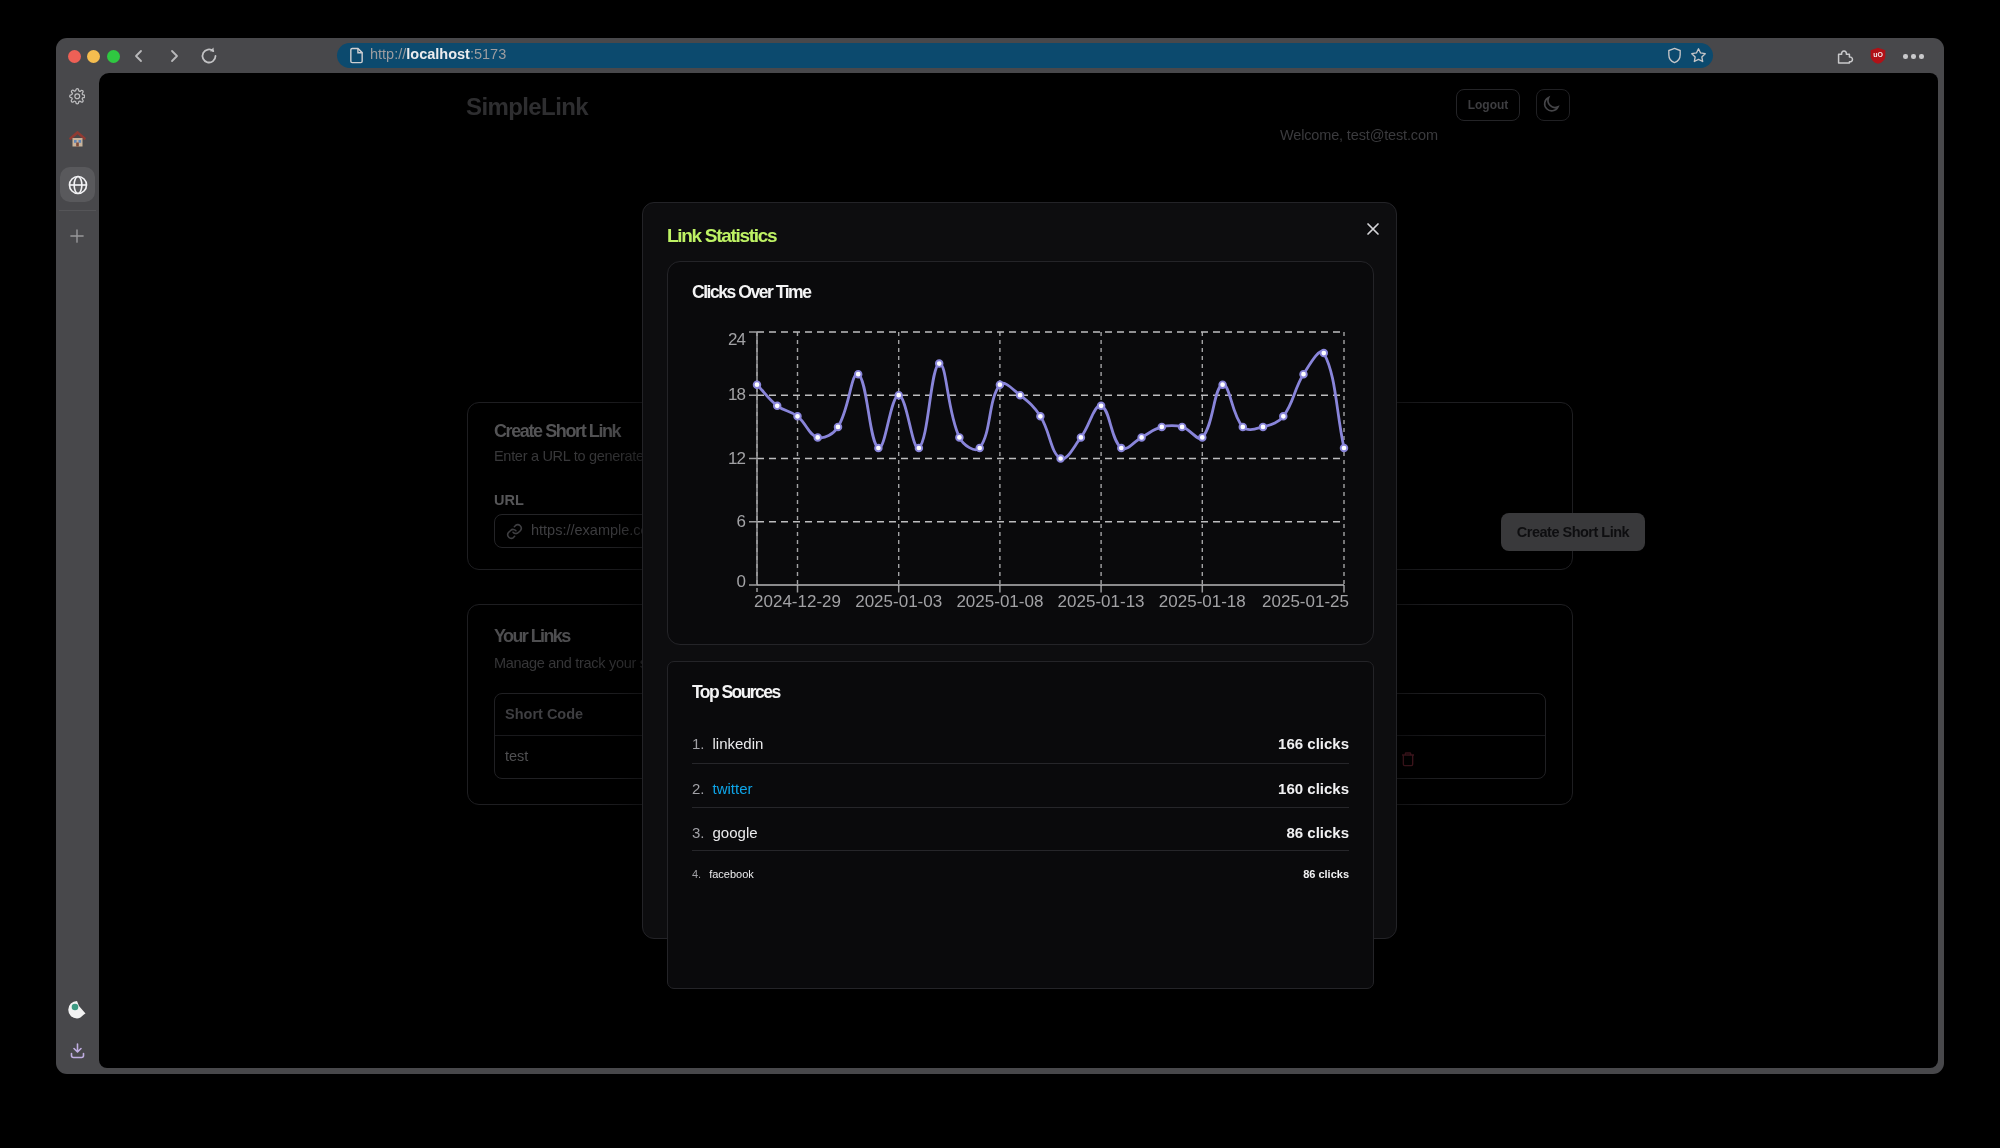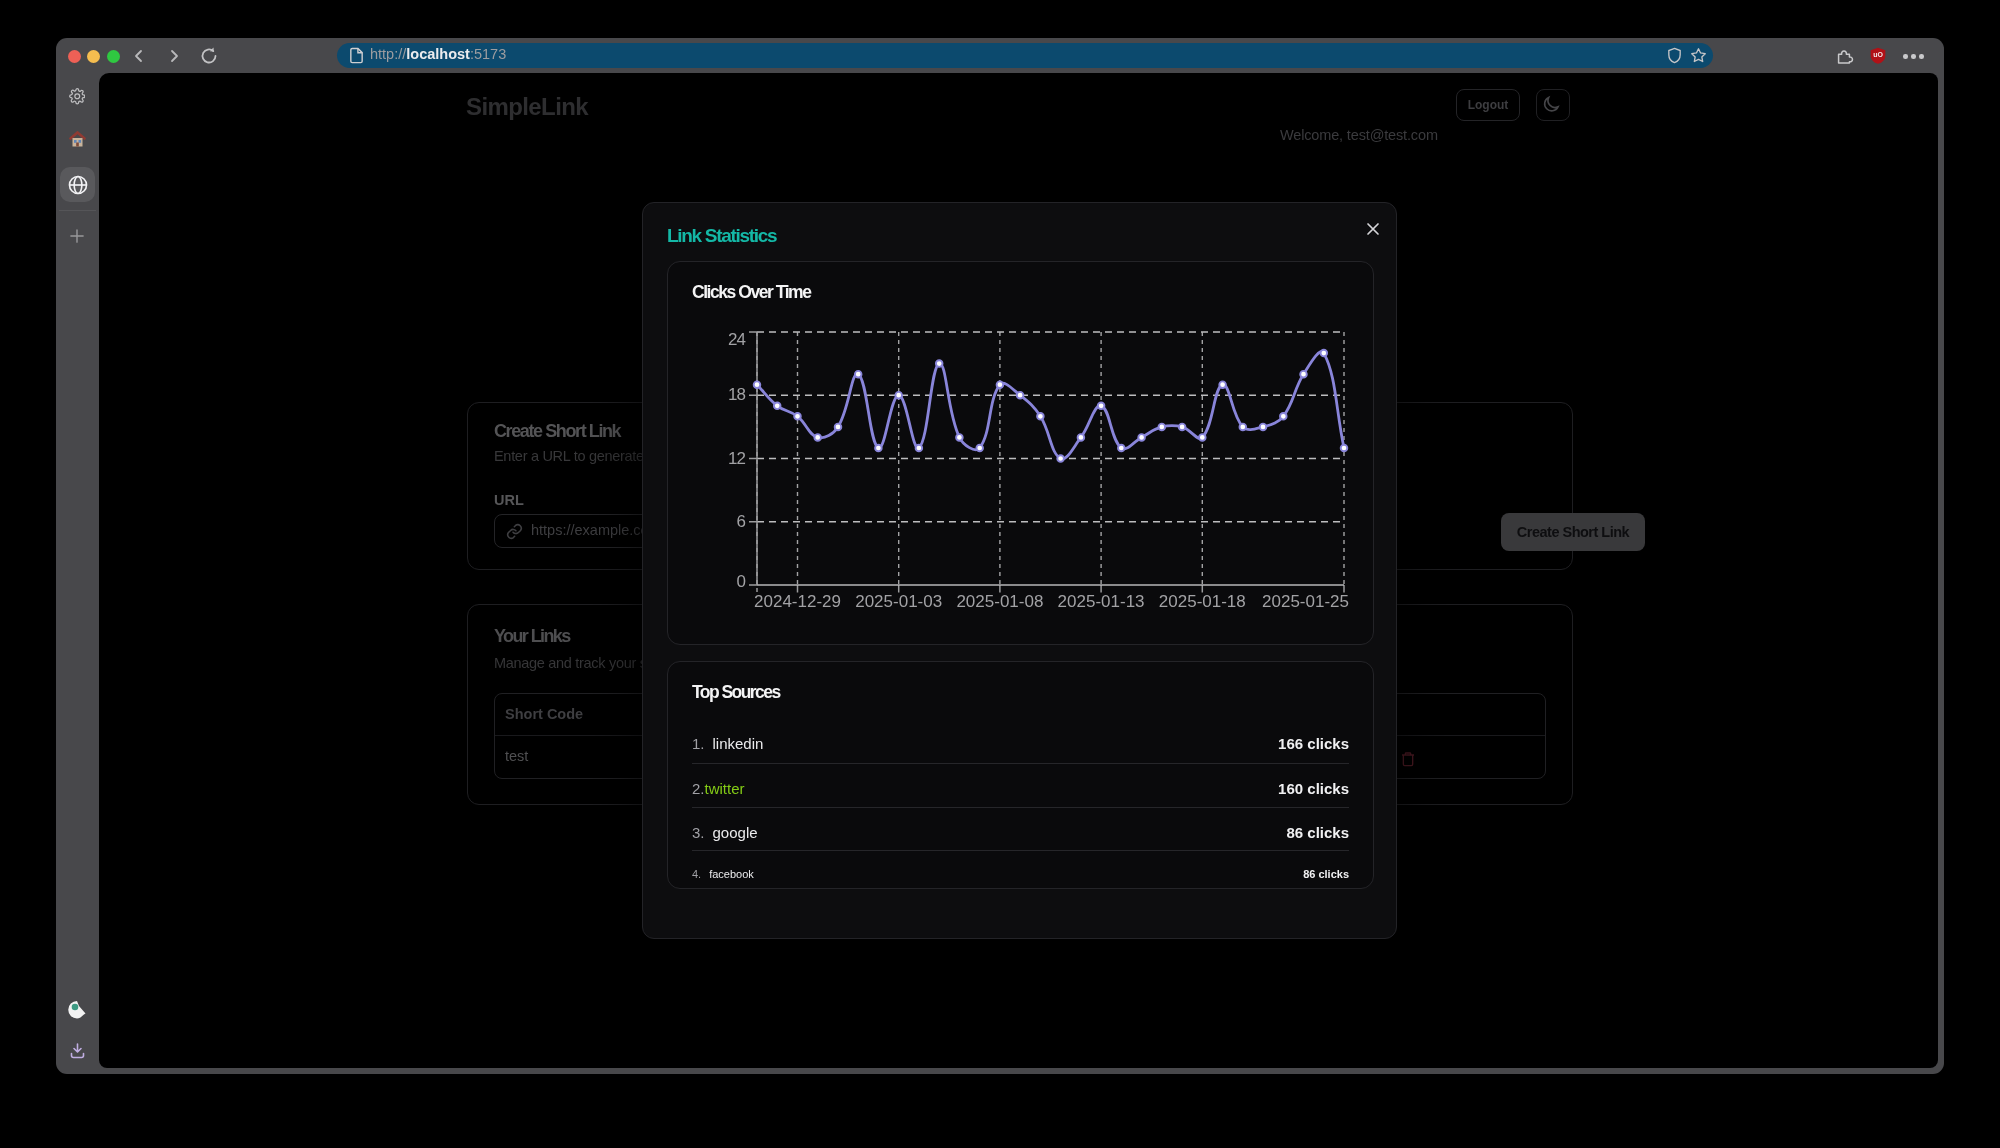--- a/index.html
+++ b/index.html
@@ -116,21 +116,21 @@
       <div class="abs" style="left:0; top:41px; width:1050px; height:1px; background:#19191c;"></div>
       <div class="abs" style="left:10px; top:54px; font-size:14.5px; color:#505052;">test</div>
       <svg class="abs" style="left:905px; top:57px;" width="16" height="16" viewBox="0 0 24 24" fill="none" stroke="#4e1b24" stroke-width="2">
           <path d="M3 6h18M8 6V4a1 1 0 0 1 1-1h6a1 1 0 0 1 1 1v2m3 0v14a2 2 0 0 1-2 2H7a2 2 0 0 1-2-2V6"></path>
         </svg>
     </div>
   </div>
 </div>
 
 <div class="abs" id="modal" style="left:642px; top:202px; width:755px; height:737px; background:#0d0d0f; border:1px solid #232327; border-radius:12px; box-shadow:0 18px 60px rgba(0,0,0,0.8);">
-  <div class="abs" style="left:24px; top:22px; font-size:19px; letter-spacing:-1.3px; font-weight:bold; color:#14b8a6;">Link Statistics</div>
+  <div class="abs" style="left:24px; top:22px; font-size:19px; letter-spacing:-1.3px; font-weight:bold; color:#bef264;">Link Statistics</div>
   <svg class="abs" style="left:721px; top:17px;" width="18" height="18" viewBox="0 0 18 18">
       <path d="M4 4 L14 14 M14 4 L4 14" stroke="#d4d4d8" stroke-width="1.7" stroke-linecap="round"></path>
     </svg>
 
   <div class="abs" style="left:24px; top:58px; width:707px; height:384px; background:#0a0a0c; border:1px solid #242428; border-radius:13px;">
     <div class="abs" style="left:24px; top:20px; font-size:17.5px; letter-spacing:-1.45px; font-weight:bold; color:#f4f4f5;">Clicks Over Time</div>
     <svg class="abs" style="left:0; top:0;" width="707" height="384" viewBox="666 260 707 384">
       <g stroke="#cdcdcf" stroke-width="1.5" stroke-dasharray="7 5" opacity="0.92">
         <line x1="755" y1="330" x2="1342" y2="330"></line>
         <line x1="755" y1="393.25" x2="1342" y2="393.25"></line>
@@ -203,29 +203,29 @@
         <text x="795.5" y="604.5" text-anchor="middle">2024-12-29</text>
         <text x="896.7" y="604.5" text-anchor="middle">2025-01-03</text>
         <text x="997.9" y="604.5" text-anchor="middle">2025-01-08</text>
         <text x="1099.1" y="604.5" text-anchor="middle">2025-01-13</text>
         <text x="1200.3" y="604.5" text-anchor="middle">2025-01-18</text>
         <text x="1347" y="604.5" text-anchor="end">2025-01-25</text>
       </g>
     </svg>
   </div>
 
-  <div class="abs" style="left:24px; top:458px; width:707px; height:228px; background:#0a0a0c; border:1px solid #242428; border-radius:13px;">
+  <div class="abs" style="left:24px; top:458px; width:707px; height:328px; background:#0a0a0c; border:1px solid #242428; border-radius:7px;">
     <div class="abs" style="left:24px; top:20px; font-size:17.5px; letter-spacing:-1.55px; font-weight:bold; color:#f4f4f5;">Top Sources</div>
     <div class="abs" style="left:24px; top:73px; width:657px; height:22px; font-size:15px;">
       <span style="color:#a1a1a6;">1.</span><span style="color:#ebebed; margin-left:8px;">linkedin</span>
       <span style="position:absolute; right:0; font-weight:bold; color:#f0f0f2;">166 clicks</span>
     </div>
     <div class="abs" style="left:24px; top:101px; width:657px; height:1px; background:#26262a;"></div>
     <div class="abs" style="left:24px; top:117.5px; width:657px; height:22px; font-size:15px;">
-      <span style="color:#a1a1a6;">2.</span><span style="color:#84cc16; ">twitter</span>
+      <span style="color:#a1a1a6;">2.</span><span style="color:#0ea5e9; margin-left:8px;">twitter</span>
       <span style="position:absolute; right:0; font-weight:bold; color:#f0f0f2;">160 clicks</span>
     </div>
     <div class="abs" style="left:24px; top:144.5px; width:657px; height:1px; background:#26262a;"></div>
     <div class="abs" style="left:24px; top:161.5px; width:657px; height:22px; font-size:15px;">
       <span style="color:#a1a1a6;">3.</span><span style="color:#ebebed; margin-left:8px;">google</span>
       <span style="position:absolute; right:0; font-weight:bold; color:#f0f0f2;">86 clicks</span>
     </div>
     <div class="abs" style="left:24px; top:188px; width:657px; height:1px; background:#26262a;"></div>
     <div class="abs" style="left:24px; top:205.5px; width:657px; height:22px; font-size:11px;">
       <span style="color:#a1a1a6;">4.</span><span style="color:#ebebed; margin-left:8px;">facebook</span>

